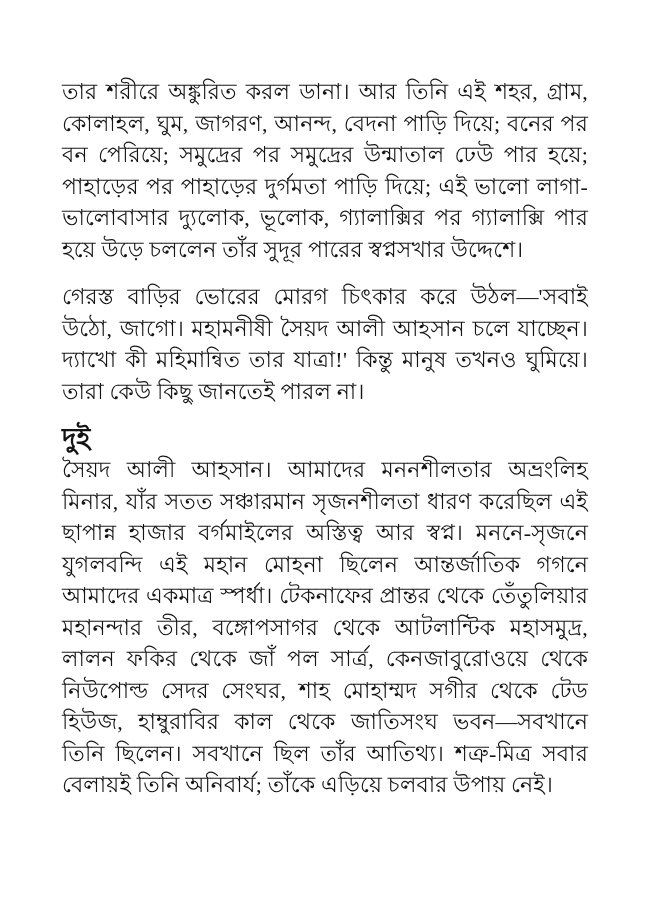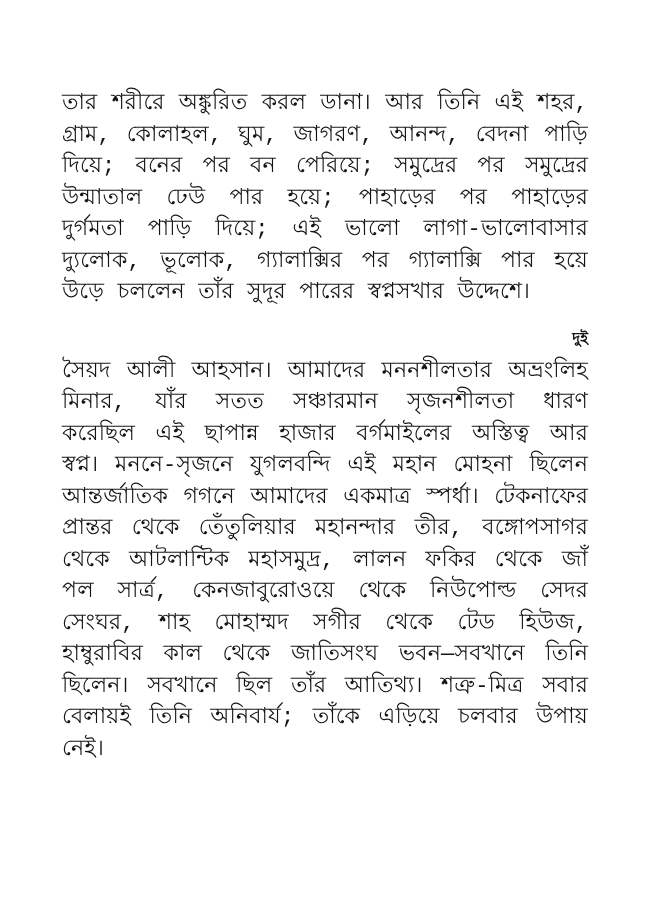--- a/index.html
+++ b/index.html
@@ -13,45 +13,45 @@
     height: 914px;
     background: #ffffff;
     overflow: hidden;
     font-family: "Liberation Serif", "DejaVu Serif", serif;
     color: #141414;
     box-sizing: border-box;
   }
   .text-block {
     position: absolute;
     left: 62px;
-    top: 88px;
+    top: 76px;
     width: 526px;
-    font-family: Liberation Mono, monospace;
   }
   .para {
     font-size: 22px;
     line-height: 31.5px;
     text-align: justify;
     text-justify: inter-word;
     margin: 0 0 16px 0;
     letter-spacing: 0.2px;
   }
   .para:last-child {
     margin-bottom: 16px;
   }
   .section-heading {
-    font-size: 15px;
+    font-size: 27px;
     line-height: 30px;
     font-weight: bold;
     margin: 2px 0 1px 0;
-    text-align: right;
+    text-align: left;
   }
 </style>
 </head>
 <body>
 
 <div class="page">
   <div class="text-block">
     <p class="para">তার শরীরে অঙ্কুরিত করল ডানা। আর তিনি এই শহর, গ্রাম, কোলাহল, ঘুম, জাগরণ, আনন্দ, বেদনা পাড়ি দিয়ে; বনের পর বন পেরিয়ে; সমুদ্রের পর সমুদ্রের উন্মাতাল ঢেউ পার হয়ে; পাহাড়ের পর পাহাড়ের দুর্গমতা পাড়ি দিয়ে; এই ভালো লাগা-ভালোবাসার দ্যুলোক, ভূলোক, গ্যালাক্সির পর গ্যালাক্সি পার হয়ে উড়ে চললেন তাঁর সুদূর পারের স্বপ্নসখার উদ্দেশে।</p>
+    <p class="para">গেরস্ত বাড়ির ভোরের মোরগ চিৎকার করে উঠল—'সবাই উঠো, জাগো। মহামনীষী সৈয়দ আলী আহসান চলে যাচ্ছেন। দ্যাখো কী মহিমান্বিত তার যাত্রা!' কিন্তু মানুষ তখনও ঘুমিয়ে। তারা কেউ কিছু জানতেই পারল না।</p>
     <h2 class="section-heading">দুই</h2>
     <p class="para">সৈয়দ আলী আহসান। আমাদের মননশীলতার অভ্রংলিহ মিনার, যাঁর সতত সঞ্চারমান সৃজনশীলতা ধারণ করেছিল এই ছাপান্ন হাজার বর্গমাইলের অস্তিত্ব আর স্বপ্ন। মননে-সৃজনে যুগলবন্দি এই মহান মোহনা ছিলেন আন্তর্জাতিক গগনে আমাদের একমাত্র স্পর্ধা। টেকনাফের প্রান্তর থেকে তেঁতুলিয়ার মহানন্দার তীর, বঙ্গোপসাগর থেকে আটলান্টিক মহাসমুদ্র, লালন ফকির থেকে জাঁ পল সার্ত্র, কেনজাবুরোওয়ে থেকে নিউপোল্ড সেদর সেংঘর, শাহ মোহাম্মদ সগীর থেকে টেড হিউজ, হাম্বুরাবির কাল থেকে জাতিসংঘ ভবন—সবখানে তিনি ছিলেন। সবখানে ছিল তাঁর আতিথ্য। শত্রু-মিত্র সবার বেলায়ই তিনি অনিবার্য; তাঁকে এড়িয়ে চলবার উপায় নেই।</p>
   </div>
 </div>
 
 </body></html>

